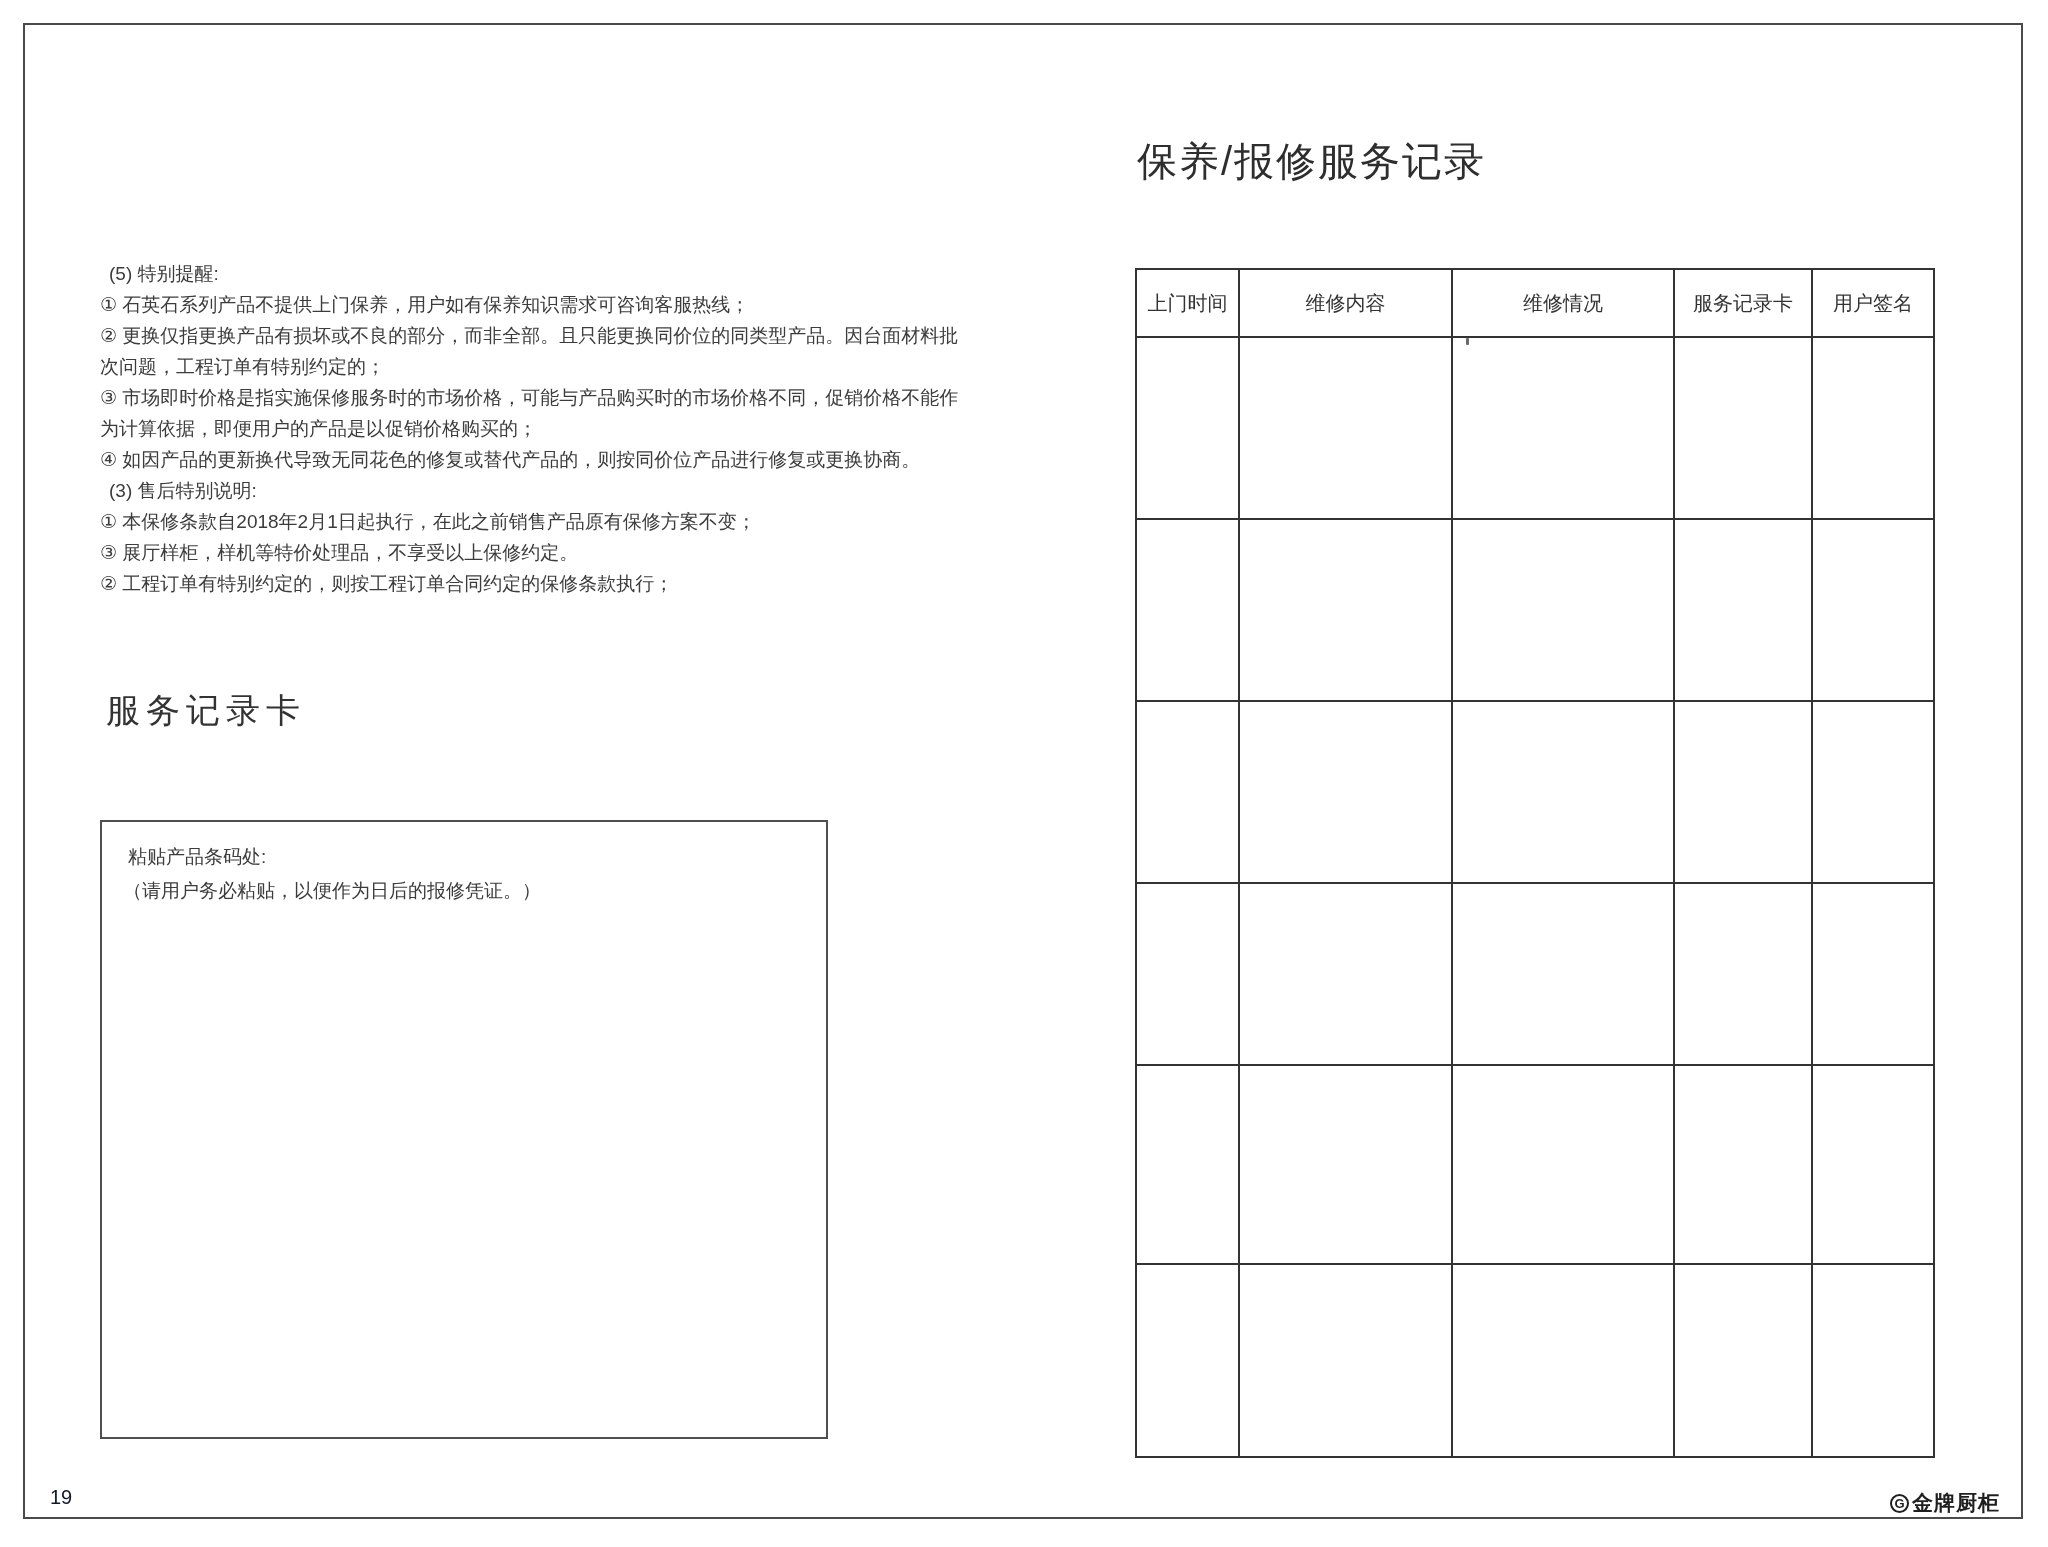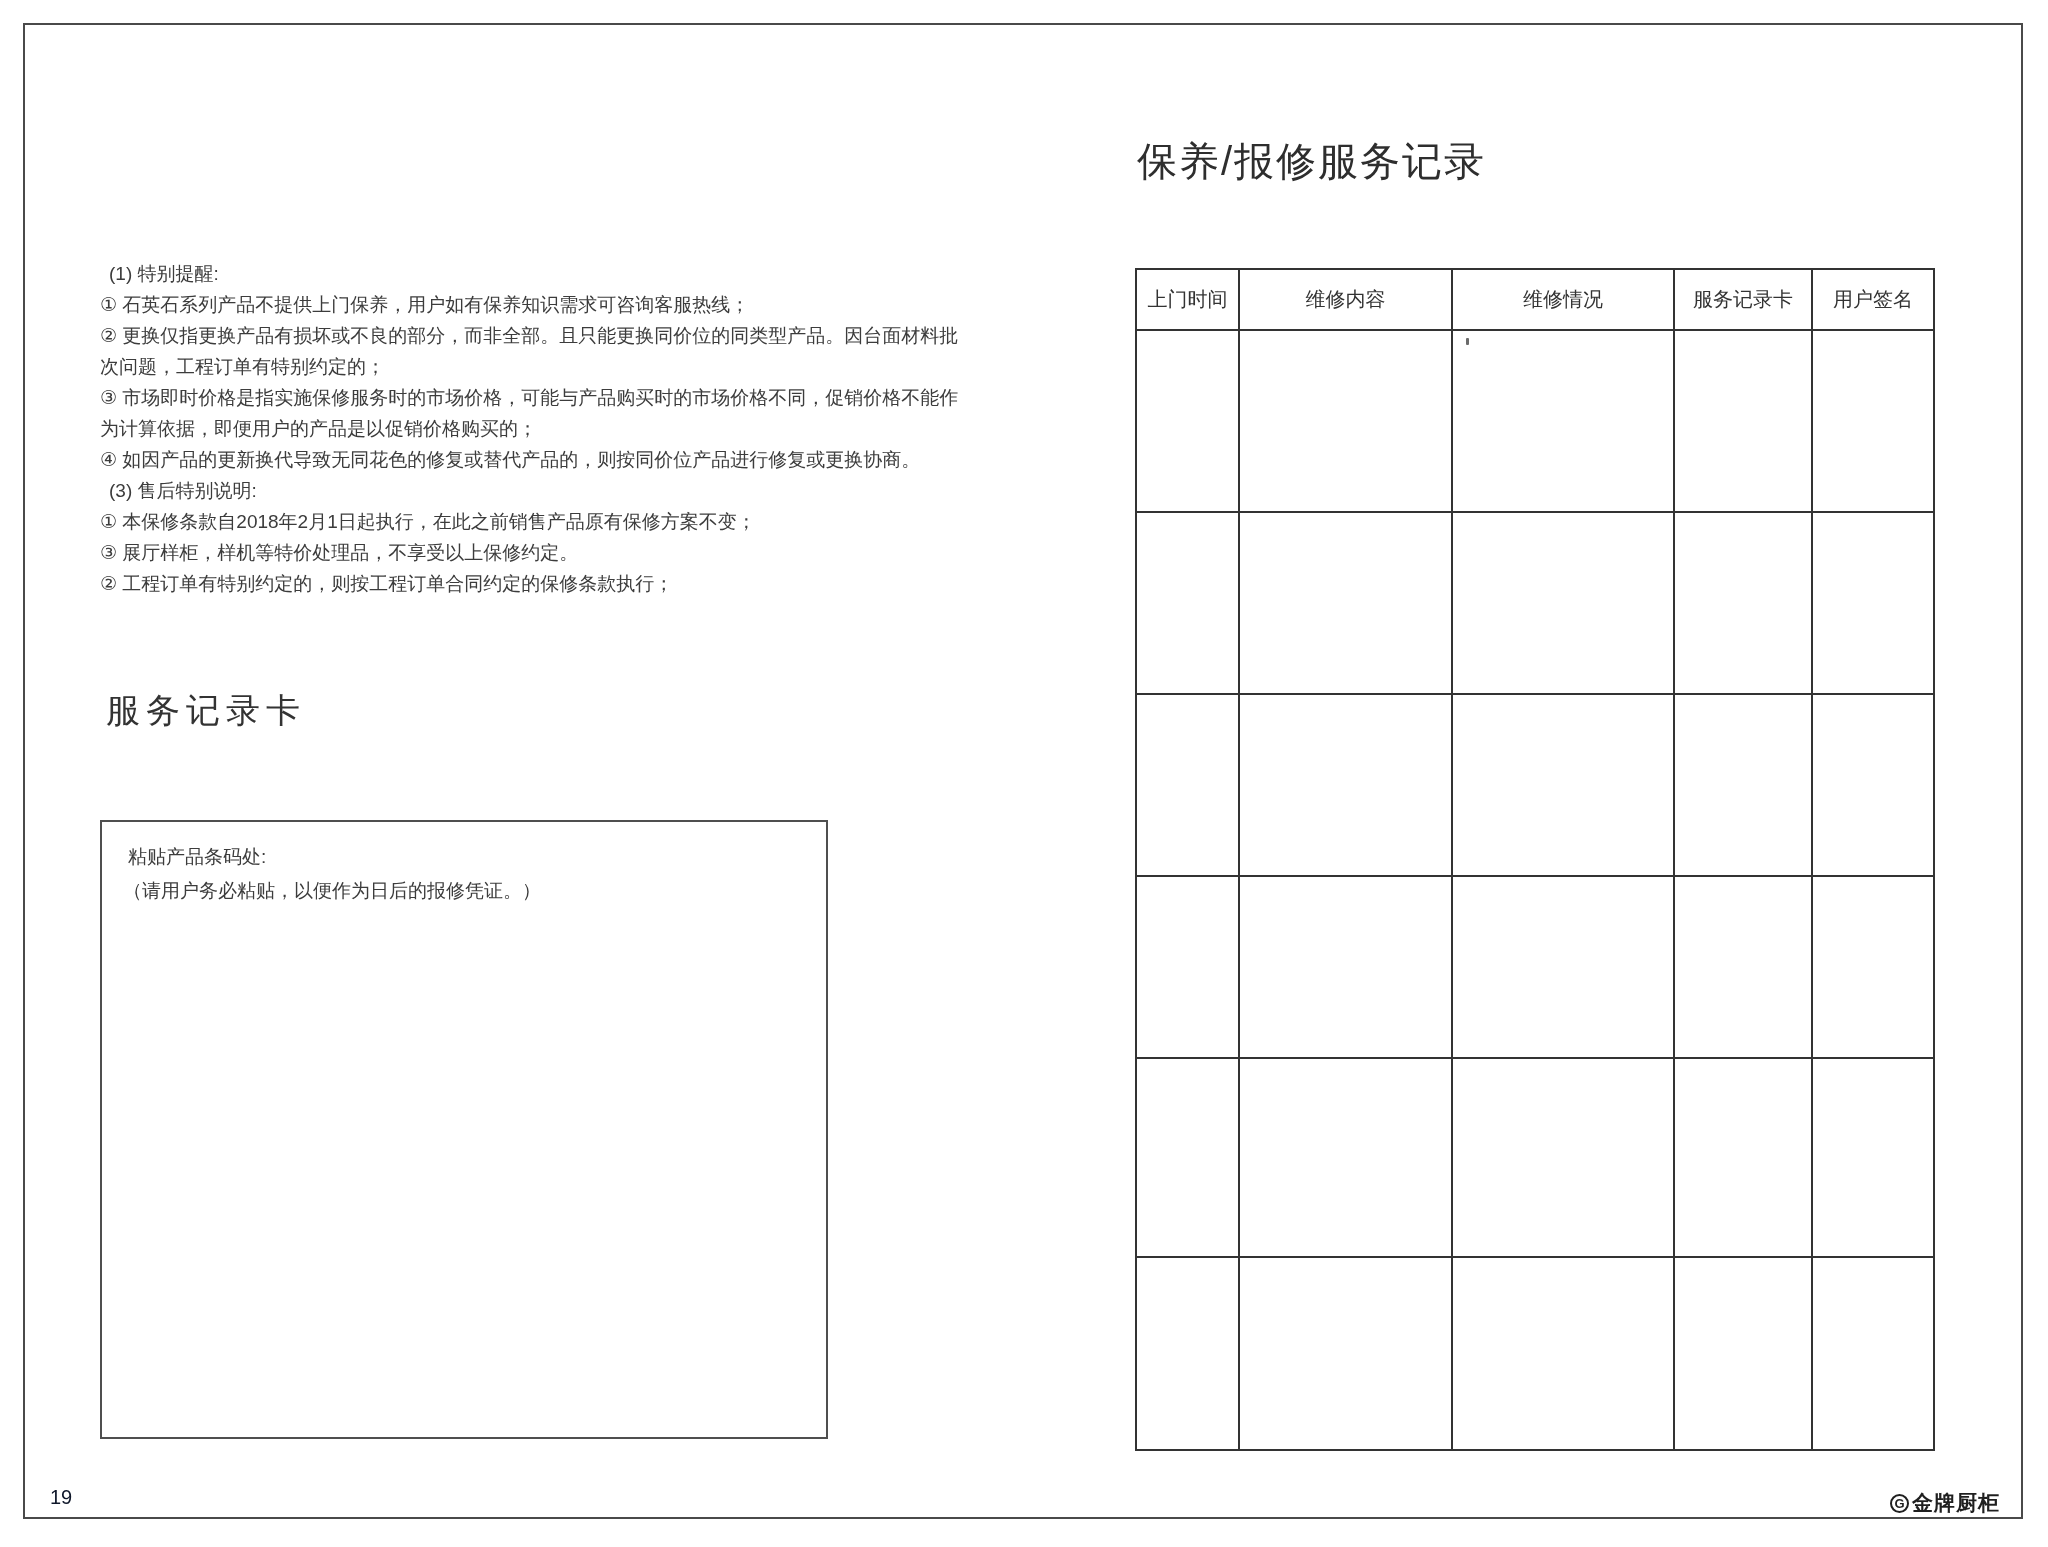--- a/index.html
+++ b/index.html
@@ -77,21 +77,21 @@
     position:absolute;
     left:1135px;top:268px;
     width:798px;
     border-collapse:collapse;
     table-layout:fixed;
   }
   .svc-table th,.svc-table td{
     border:2px solid #333333;
     padding:0;
   }
-  .svc-table thead tr{height:61px;margin-top:26px;}
+  .svc-table thead tr{height:68px;margin-top:26px;}
   .svc-table th{
     font-size:20px;
     font-weight:500;
     color:#333333;
     text-align:center;
     vertical-align:middle;
     background:#ffffff;
   }
   .svc-table tbody tr:nth-child(1),
   .svc-table tbody tr:nth-child(2),
@@ -130,21 +130,21 @@
   }
 </style>
 </head>
 <body>
 
 <div class="canvas">
 
   <div class="page-border"></div>
 
   <section class="notice">
-    <div class="nl hd">(1) 特别提醒:</div>
+    <div class="nl hd">(5) 特别提醒:</div>
     <div class="nl">① 石英石系列产品不提供上门保养，用户如有保养知识需求可咨询客服热线；</div>
     <div class="nl">② 更换仅指更换产品有损坏或不良的部分，而非全部。且只能更换同价位的同类型产品。因台面材料批</div>
     <div class="nl">次问题，工程订单有特别约定的；</div>
     <div class="nl">③ 市场即时价格是指实施保修服务时的市场价格，可能与产品购买时的市场价格不同，促销价格不能作</div>
     <div class="nl">为计算依据，即便用户的产品是以促销价格购买的；</div>
     <div class="nl">④ 如因产品的更新换代导致无同花色的修复或替代产品的，则按同价位产品进行修复或更换协商。</div>
     <div class="nl hd">(3) 售后特别说明:</div>
     <div class="nl">① 本保修条款自2018年2月1日起执行，在此之前销售产品原有保修方案不变；</div>
     <div class="nl">③ 展厅样柜，样机等特价处理品，不享受以上保修约定。</div>
     <div class="nl">② 工程订单有特别约定的，则按工程订单合同约定的保修条款执行；</div>

